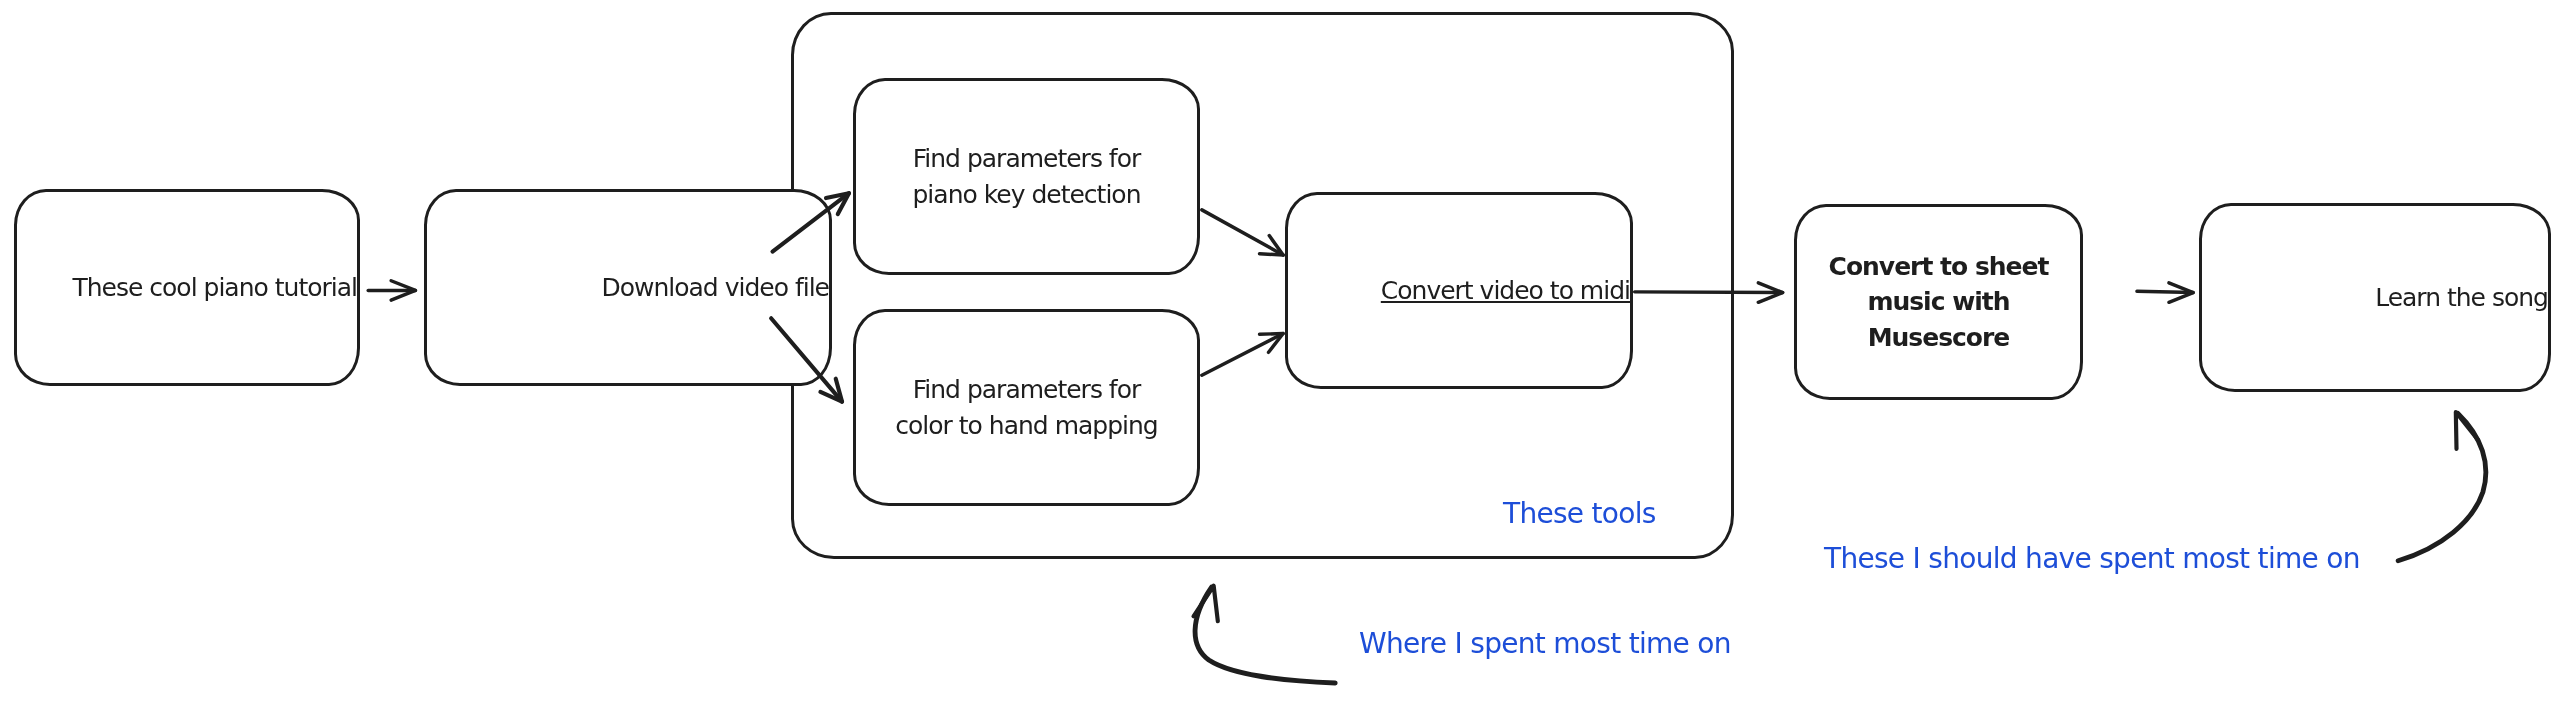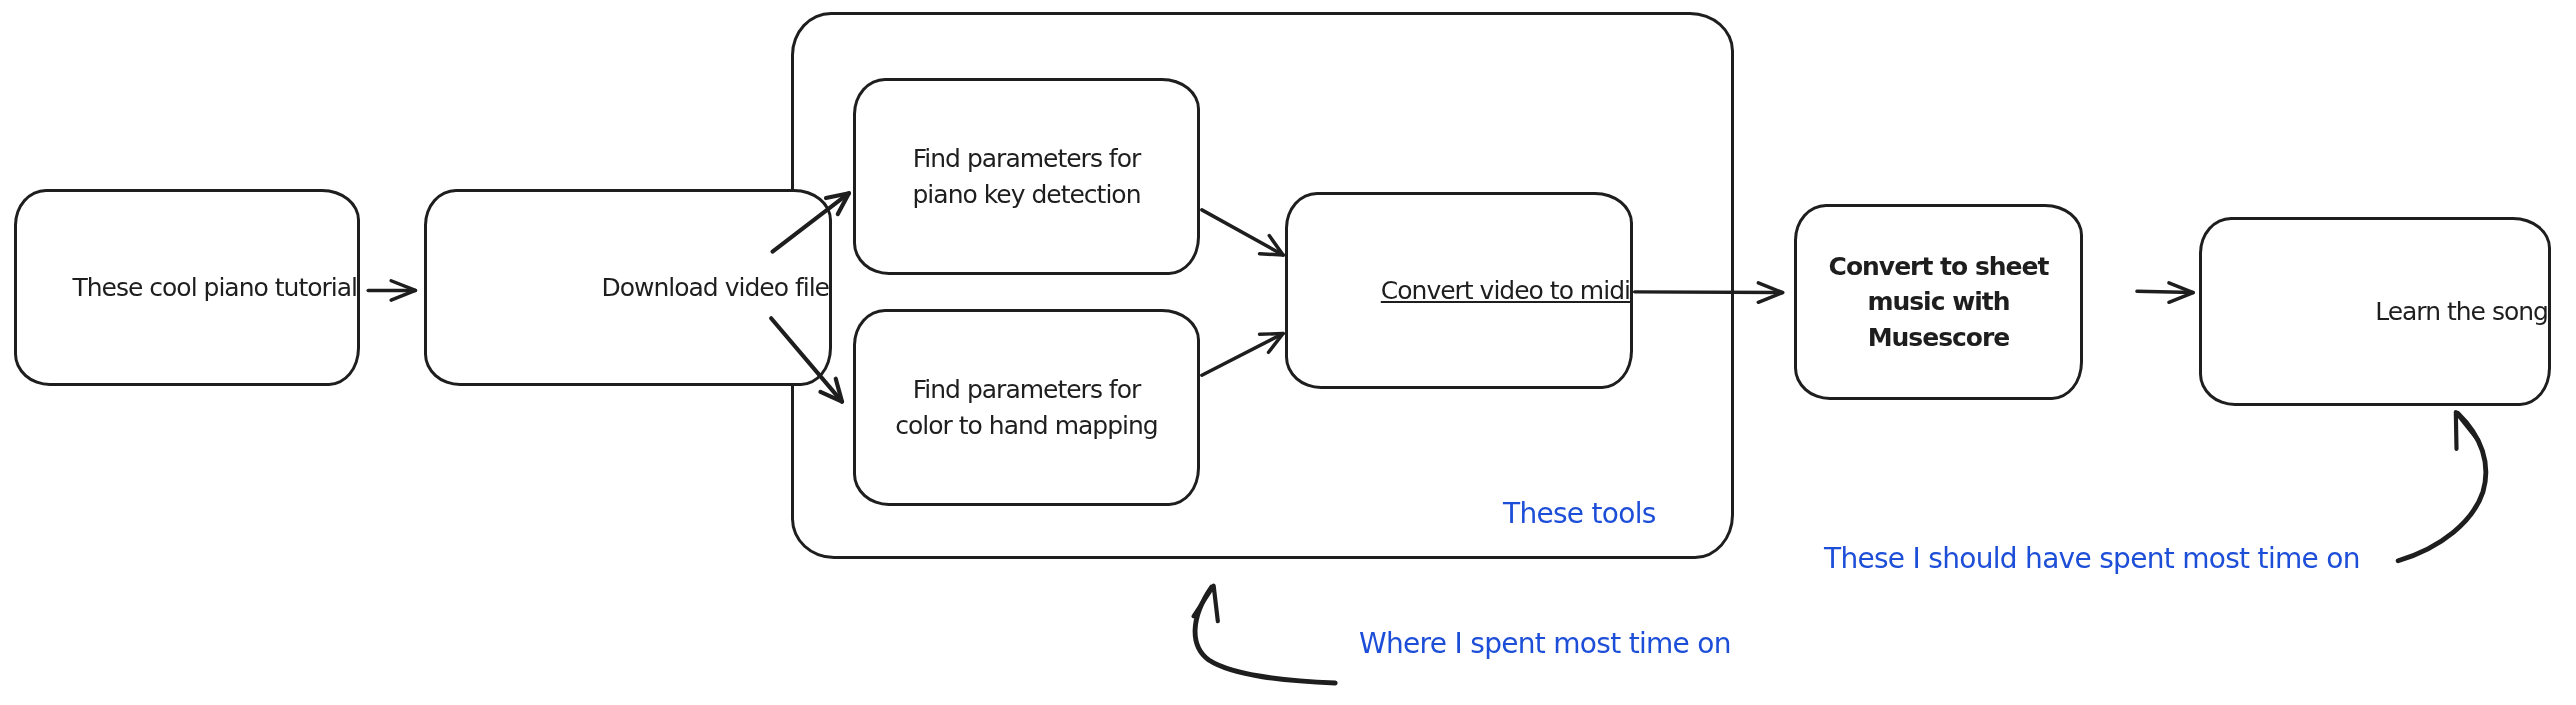--- a/index.html
+++ b/index.html
@@ -41,21 +41,21 @@
   }
   .node-label { display: block; }
   .nowrap .node-label { white-space: nowrap; }
 
   #node-find-tutorial    { left: 14px;   top: 189px; width: 346px; height: 197px; }
   #node-download-video   { left: 424px;  top: 189px; width: 408px; height: 197px; }
   #node-piano-key-params { left: 853px; top: 78px; width: 347px; height: 197px; padding: 0 24px; }
   #node-color-hand-params{ left: 853px; top: 309px; width: 347px; height: 197px; padding: 0 36px; }
   #node-convert-midi     { left: 1285px; top: 192px; width: 348px; height: 197px; text-decoration: underline; }
   #node-convert-sheet    { left: 1794px; top: 204px; width: 289px; height: 196px; padding: 0 14px; font-weight: bold; }
-  #node-learn-song       { left: 2199px; top: 217px; width: 352px; height: 189px; padding-left: 48px; }
+  #node-learn-song       { left: 2199px; top: 203px; width: 352px; height: 189px; padding-left: 48px; }
 
   .free-text {
     position: absolute;
     font-size: 28px;
     letter-spacing: -0.7px;
     white-space: nowrap;
     color: #1d4ed8;
   }
   #group-label { left: 1503px; top: 497px; }
   #annotation-1-text { left: 1359px; top: 620px; margin-top: 7px; }

